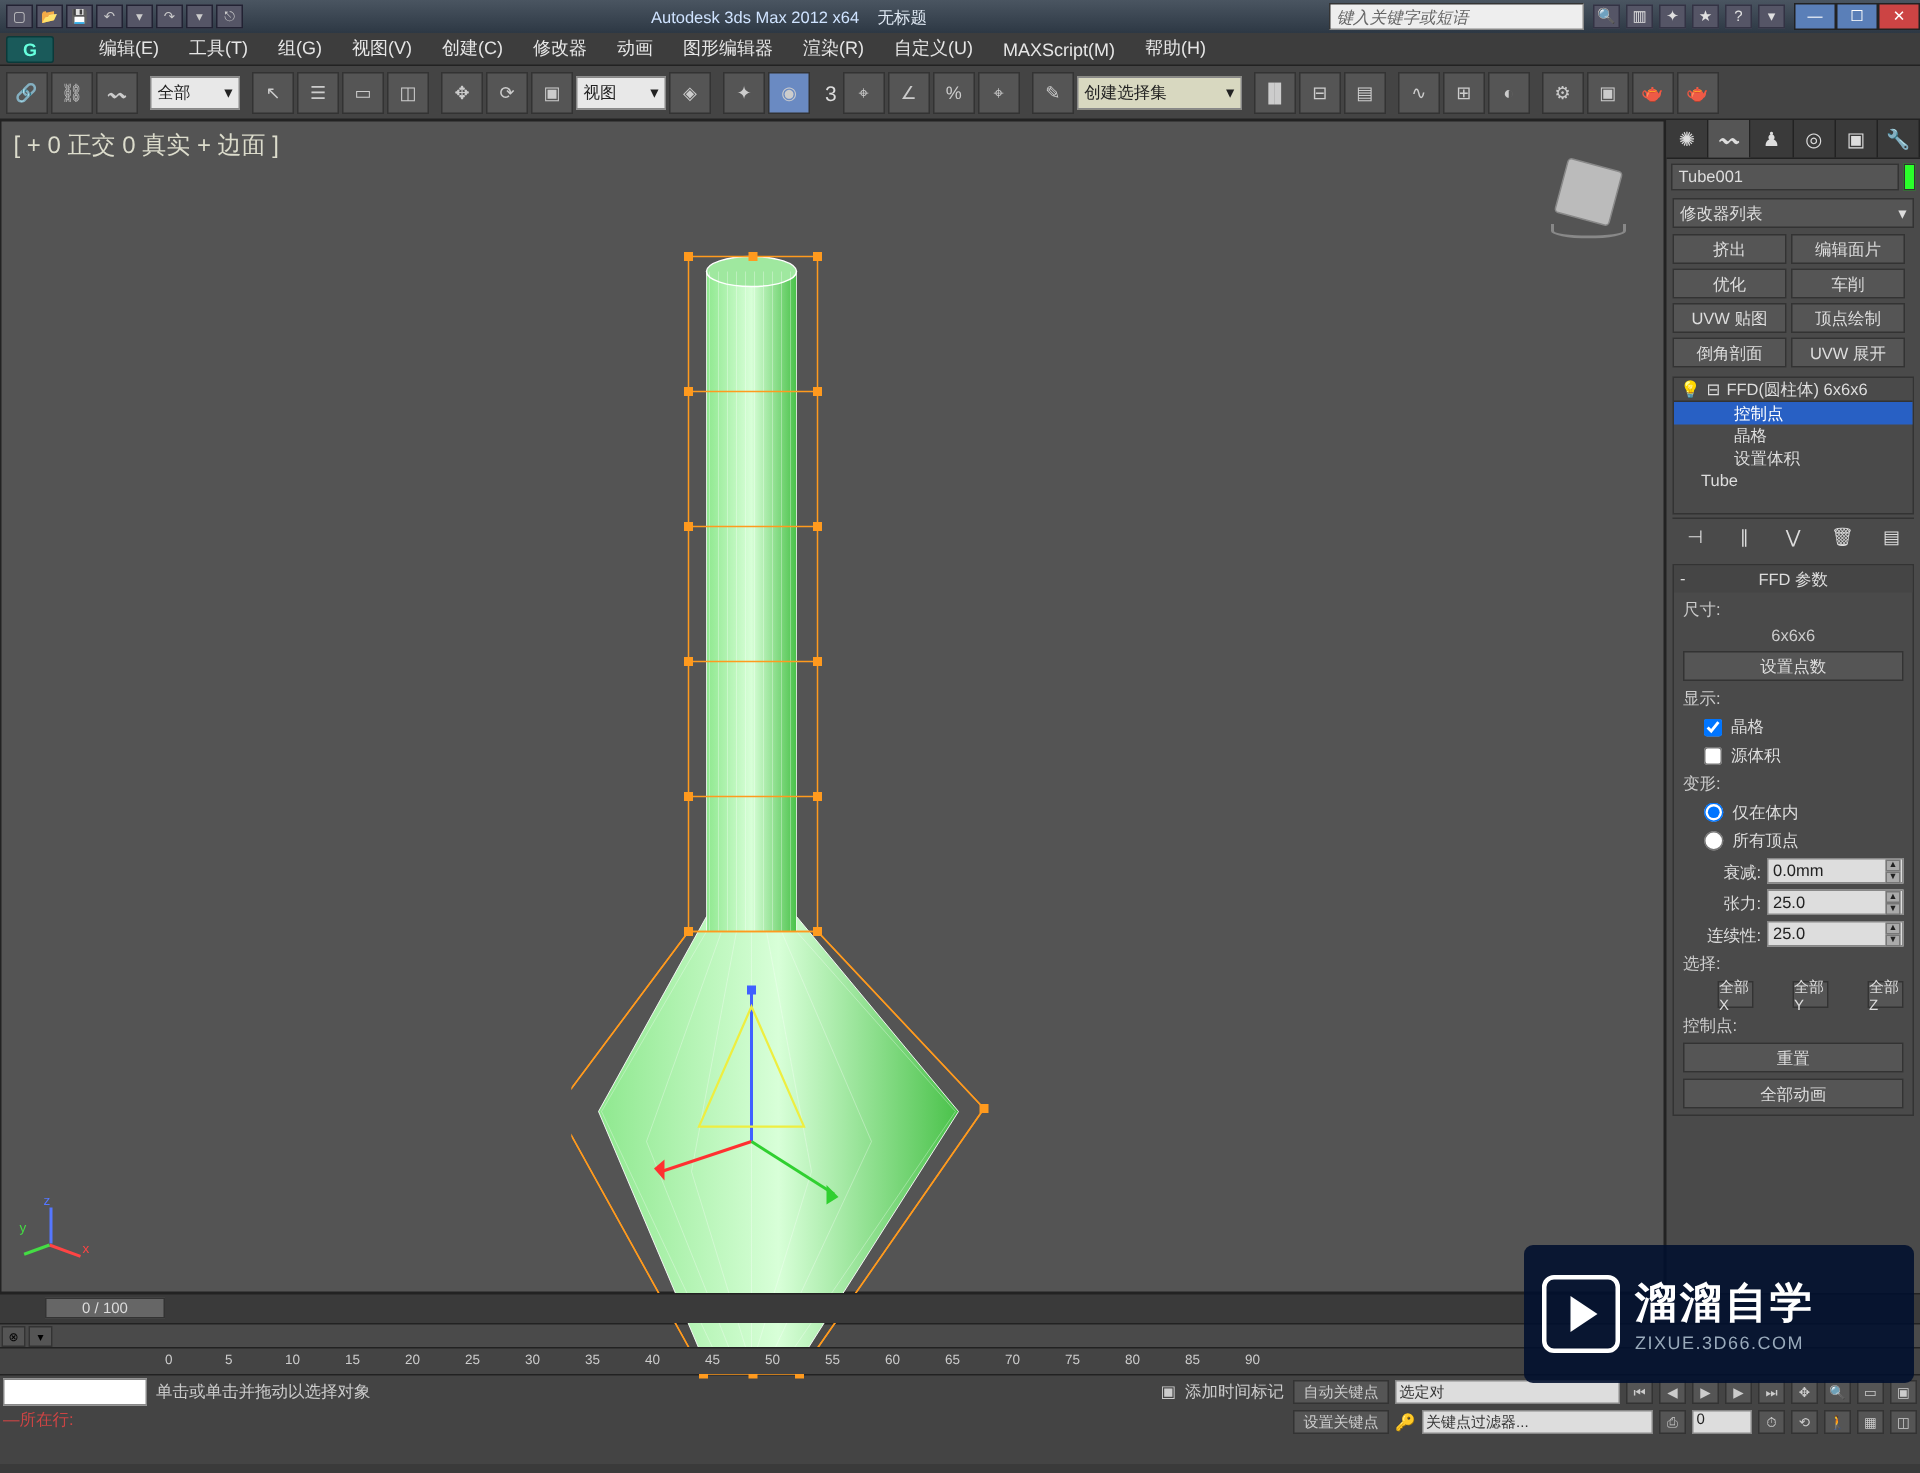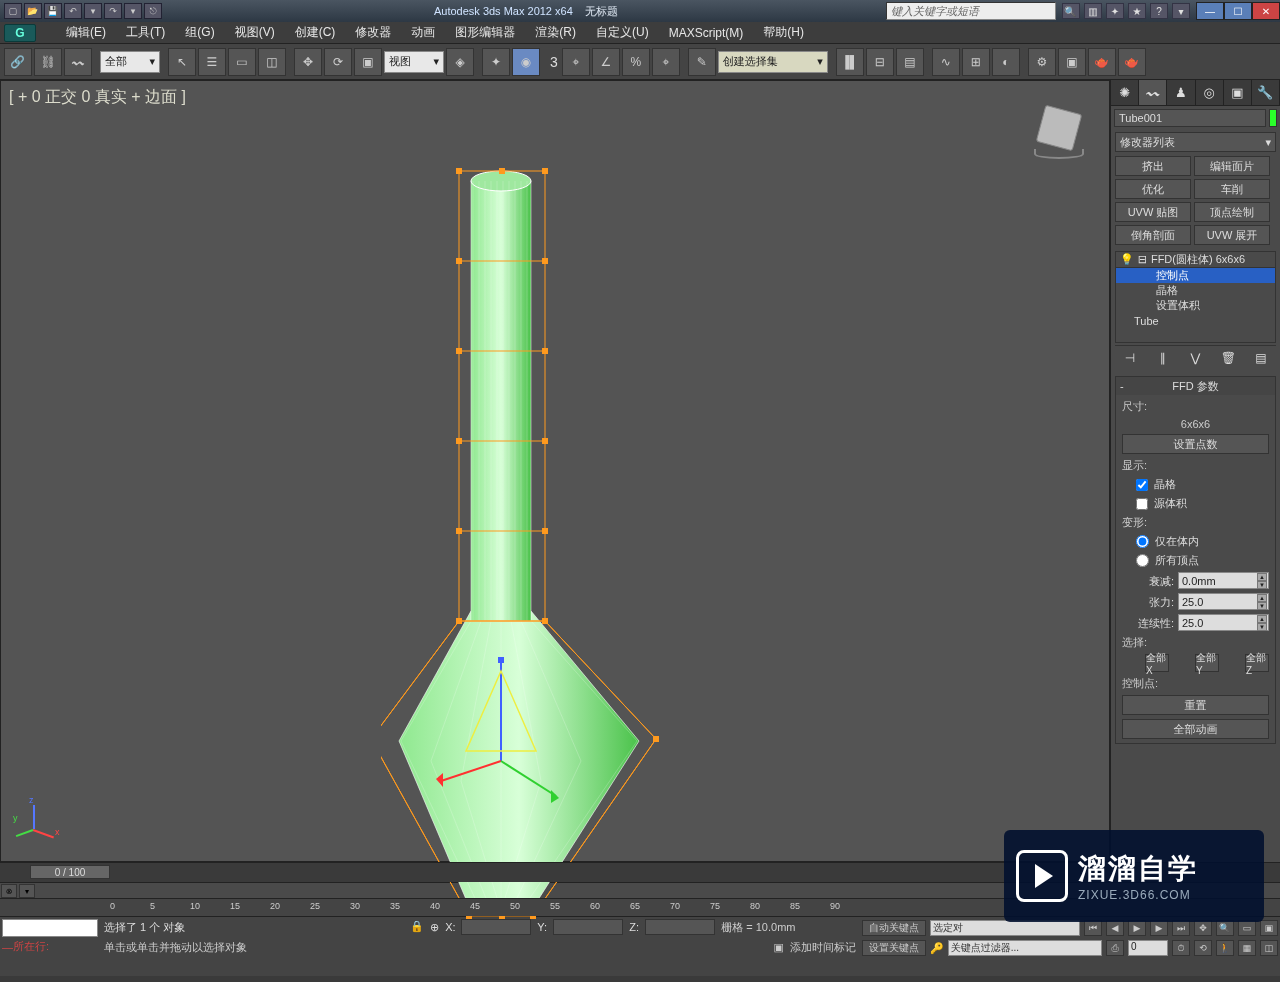--- a/index.html
+++ b/index.html
@@ -92,21 +92,21 @@
 .status-row1 .coord .cl{width:14px;}
 .status-row1 .coord .cv{width:70px;height:16px;background:#555;border:1px solid #333;}
 .status-row1 .grid{color:#ccc;}
 .status-row2{height:20px;display:flex;align-items:center;padding:0 4px;gap:6px;color:#ccc;font-size:11px;}
 .status-right{width:420px;display:flex;flex-direction:column;padding:2px;gap:2px;}
 .sr-row{display:flex;align-items:center;gap:4px;height:18px;font-size:11px;color:#ccc;}
 .sr-row .autokey{width:64px;height:16px;background:#555;border:1px solid #333;display:flex;align-items:center;justify-content:center;font-size:10px;}
 .sr-row .kfilter{flex:1;height:16px;background:#ddd;border:1px solid #888;color:#333;font-size:10px;padding:0 2px;overflow:hidden;white-space:nowrap;}
 .sr-row .pb{width:18px;height:16px;background:#555;border:1px solid #333;display:flex;align-items:center;justify-content:center;font-size:9px;}
 .sr-row .frame{width:40px;height:16px;background:#ddd;border:1px solid #888;color:#222;font-size:10px;padding:0 2px;}
-.watermark{position:absolute;right:16px;bottom:60px;width:260px;height:92px;background:rgba(0,15,45,0.88);border-radius:6px;display:flex;align-items:center;color:#fff;padding:8px 12px;gap:10px;}
+.watermark{position:absolute;right:4px;bottom:60px;width:260px;height:92px;background:rgba(0,15,45,0.88);border-radius:6px;display:flex;align-items:center;color:#fff;padding:8px 12px;gap:10px;}
 .watermark .play{width:52px;height:52px;border:3px solid #fff;border-radius:8px;display:flex;align-items:center;justify-content:center;}
 .watermark .play::before{content:'';border-left:18px solid #fff;border-top:12px solid transparent;border-bottom:12px solid transparent;margin-left:4px;}
 .watermark .wt{display:flex;flex-direction:column;}
 .watermark .wt .big{font-size:28px;font-weight:bold;letter-spacing:2px;}
 .watermark .wt .small{font-size:12px;color:#9ab;letter-spacing:1px;}
 </style>
 </head>
 <body>
 
 <div class="titlebar">
@@ -465,38 +465,20 @@
 
 <div class="status">
   <div class="status-left">
     <div class="macro"></div>
     <div class="label-row">
         <span>— </span>
         <span>所在行:</span>
       </div>
   </div>
   <div class="status-mid">
-    <div class="status-row1">
-      <span class="sel-txt">选择了 1 个 对象</span>
-      <span class="lock">🔒</span>
-      <span>⊕</span>
-      <div class="coord">
-          <span class="cl">X:</span>
-          <div class="cv"></div>
-        </div>
-      <div class="coord">
-          <span class="cl">Y:</span>
-          <div class="cv"></div>
-        </div>
-      <div class="coord">
-          <span class="cl">Z:</span>
-          <div class="cv"></div>
-        </div>
-      <span class="grid">栅格 = 10.0mm</span>
-    </div>
     <div class="status-row2">
       <span>单击或单击并拖动以选择对象</span>
       <span style="flex:1"></span>
       <span>▣</span>
       <span>添加时间标记</span>
     </div>
   </div>
   <div class="status-right">
     <div class="sr-row">
       <div class="autokey">自动关键点</div>

